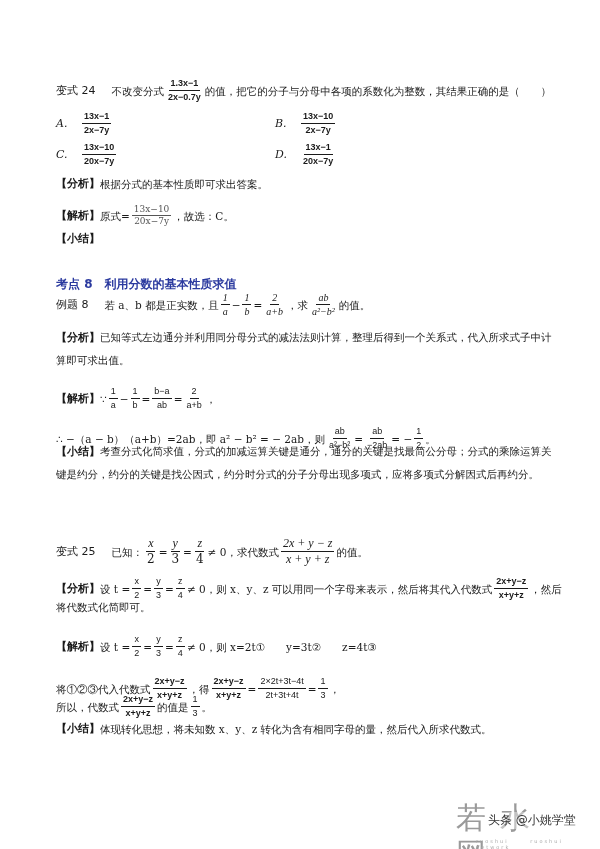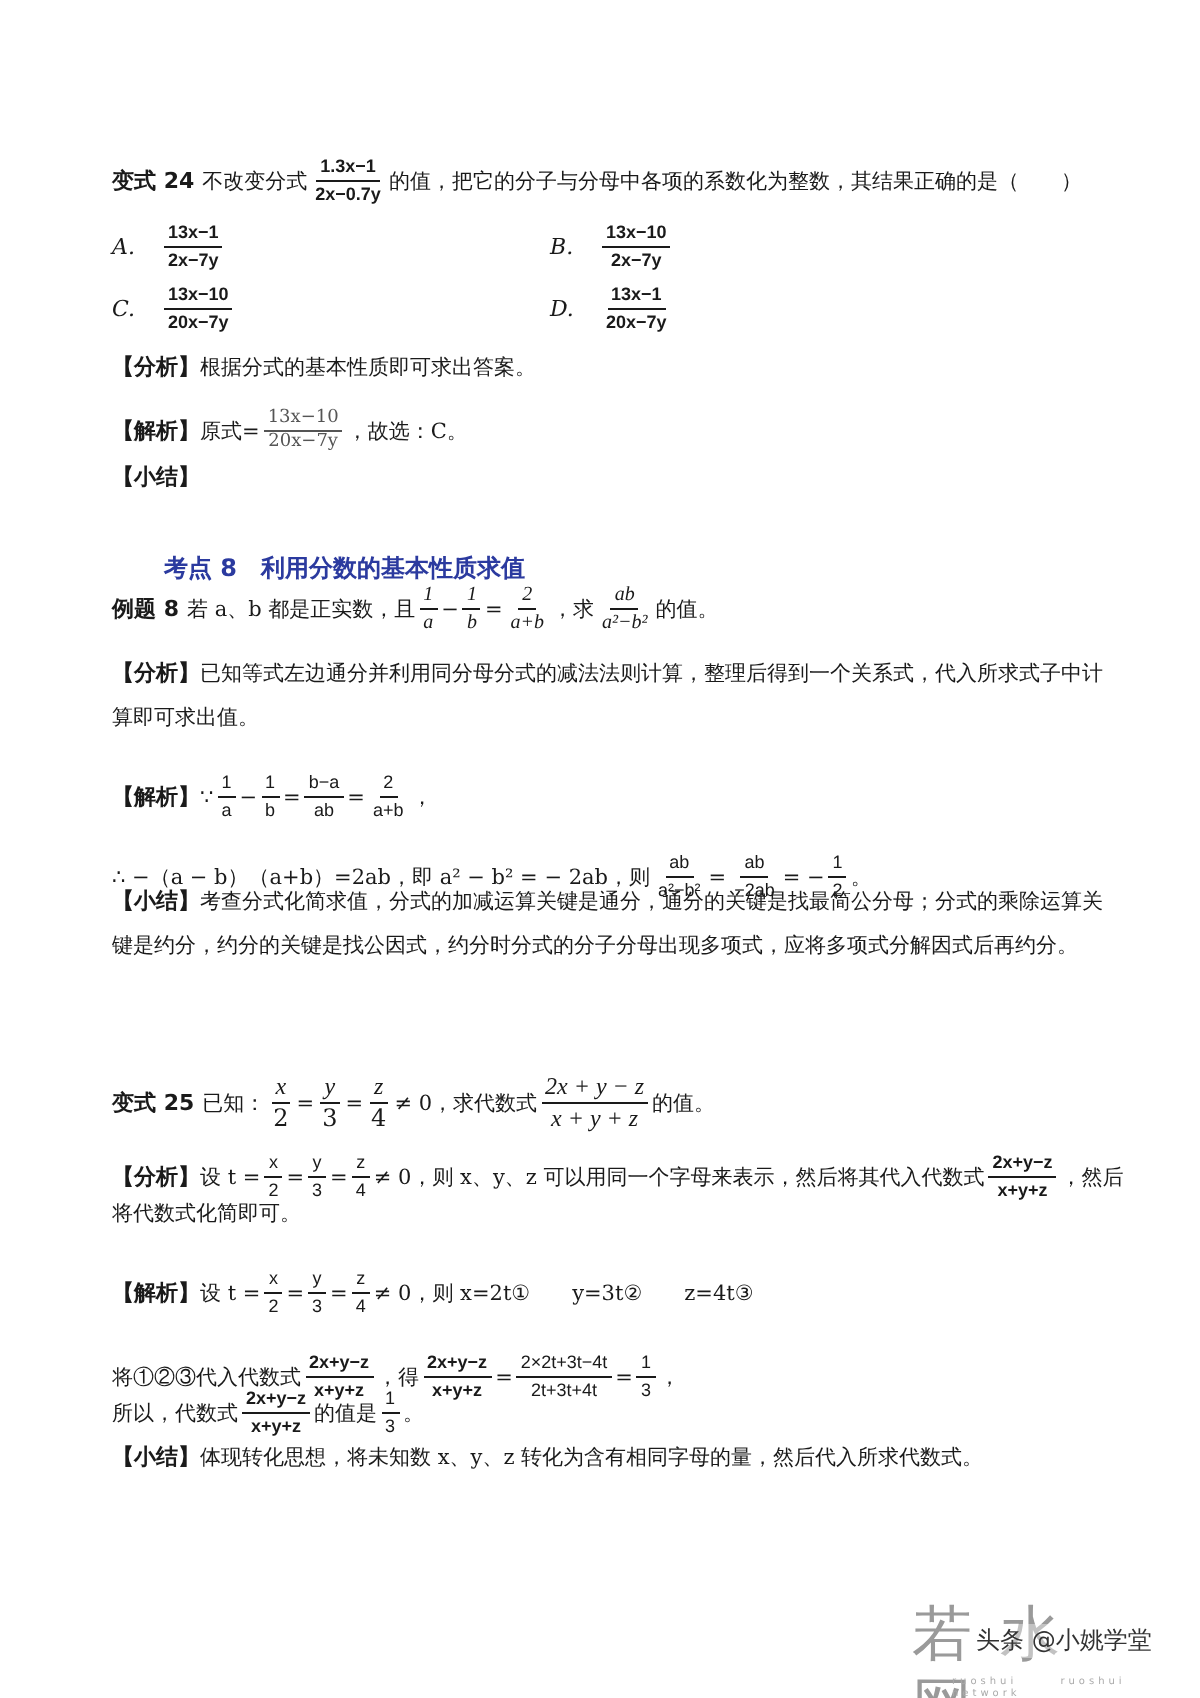--- a/index.html
+++ b/index.html
@@ -2,32 +2,32 @@
 <html><head>
 <meta charset="utf-8">
 <style>
   html, body { margin: 0; padding: 0; }
   body {
     width: 600px; height: 849px; background: #ffffff; position: relative; overflow: hidden;
     font-family: "DejaVu Serif", "Liberation Serif", serif; color: #1a1a1a; font-size: 11px;
   }
   .page { position: absolute; left: 0; top: 0; width: 600px; height: 849px; }
   .row { position: absolute; left: 56px; right: 40px; display: flex; align-items: center; white-space: nowrap; line-height: 14px; }
-  .lbl { font-weight: bold; font-family: "DejaVu Sans", "Liberation Sans", sans-serif; font-size: 11px; margin-right: 4px; }
+  .lbl { font-weight: normal; font-family: "DejaVu Sans", "Liberation Sans", sans-serif; font-size: 11px; margin-right: 16px; }
   .tag { font-weight: bold; font-family: "DejaVu Sans", "Liberation Sans", sans-serif; font-size: 11px; }
   .txt { font-size: 10.5px; }
   .it { font-style: italic; font-family: "Liberation Serif", serif; }
   .frac { display: inline-flex; flex-direction: column; align-items: center; vertical-align: middle; margin: 0 2px; font-size: 10px; line-height: 11px; }
   .frac .num { padding: 0 2px 1px; border-bottom: 1px solid #1a1a1a; }
   .frac .den { padding: 1px 2px 0; }
   .frac.sans { font-family: Liberation Sans, sans-serif; font-weight: bold; font-size: 9px; }
   .frac.gray .num, .frac.gray .den { color: #555; }
   .frac.gray .num { border-bottom-color: #555; }
   .frac.sm { font-size: 9px; line-height: 9px; }
-  .heading { color: #2b3a9f; font-weight: bold; font-family: "DejaVu Sans", "Liberation Sans", sans-serif; font-size: 12px; margin-left: 26px; }
+  .heading { color: #2b3a9f; font-weight: bold; font-family: "DejaVu Sans", "Liberation Sans", sans-serif; font-size: 12px; }
   .opt { position: absolute; display: flex; align-items: center; }
   .opt .letter { font-style: italic; font-size: 11px; margin-right: 10px; width: 14px; }
   .wrap { position: absolute; left: 56px; right: 40px; line-height: 22px; font-size: 10.5px; white-space: normal; }
   .wm { position: absolute; right: 14px; top: 800px; width: 130px; height: 46px; }
   .wm .big { position: absolute; left: 0; top: 0; font-family: "DejaVu Sans", sans-serif; font-size: 30px; color: #9a9a9a; letter-spacing: 14px; line-height: 36px; }
   .wm .tt { position: absolute; left: 32px; top: 12px; font-family: "DejaVu Sans", sans-serif; font-size: 12px; color: #333; background: rgba(255,255,255,0.4); }
   .wm .small { position: absolute; left: 20px; top: 38px; font-size: 5px; color: #aaa; letter-spacing: 2px; font-family: "DejaVu Sans", sans-serif; word-spacing: 18px; }
 </style>
 </head>
 <body>

